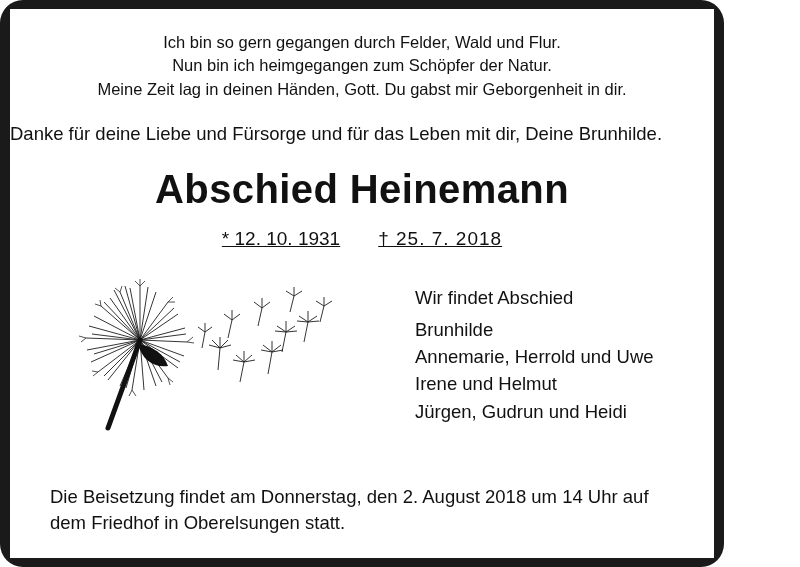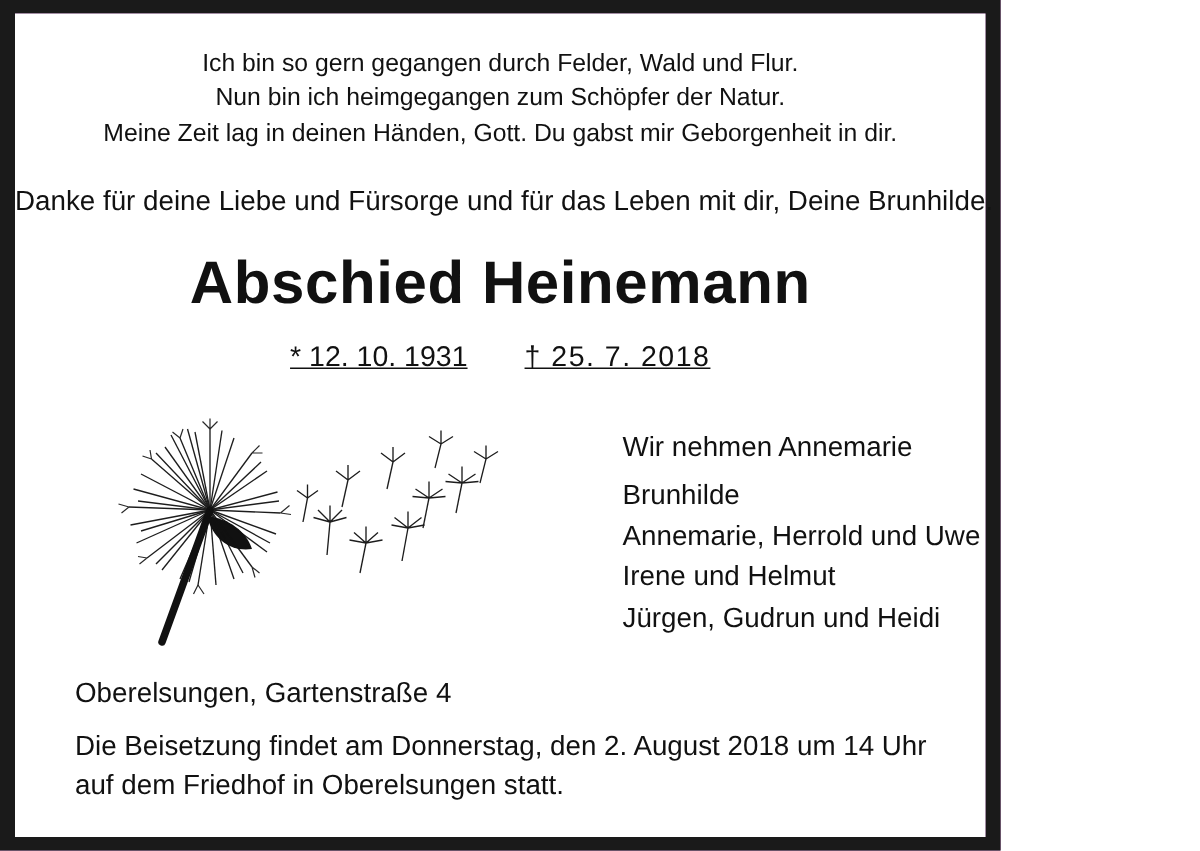--- a/index.html
+++ b/index.html
@@ -10,27 +10,28 @@
   body {
     width: 800px;
     height: 567px;
     overflow: hidden;
     font-family: "Liberation Sans", sans-serif;
     color: #111111;
   }
   .obituary {
     position: relative;
     box-sizing: border-box;
-    width: 667px;
+    width: 724px;
     height: 567px;
-    background: #701a75;
+    background: #a3a3a3;
     border-top: 9px solid #1a1a1a;
     border-bottom: 9px solid #1a1a1a;
     border-left: 10px solid #1a1a1a;
     border-right: 10px solid #1a1a1a;
+    border-radius: 23px;
   }
   .inner {
     position: relative;
     width: 100%;
     height: 100%;
     background: #ffffff;
   }
 
   
   .verse {
@@ -239,28 +240,27 @@
               <g>
                 <path d="M134 70 L137 54"></path>
                   <path d="M137 54 l-7 -5 M137 54 l7 -5 M137 54 l0 -9"></path>
               </g>
             </g>
           </g>
         </svg>
       </div>
 
       <div class="mourners">
-        <div class="first">Wir nehmen Annemarie</div>
+        <div class="first">Wir findet Abschied</div>
         <div>Brunhilde</div>
         <div>Annemarie, Herrold und Uwe</div>
         <div>Irene und Helmut</div>
         <div>Jürgen, Gudrun und Heidi</div>
       </div>
 
     </div>
 
     <div class="footer">
-      <div class="place">Oberelsungen, Gartenstraße 4</div>
       <div class="info">Die Beisetzung findet am Donnerstag, den 2. August 2018 um 14 Uhr auf dem Friedhof in Oberelsungen statt.</div>
     </div>
 
   </div>
 </div>
 
 </body></html>

